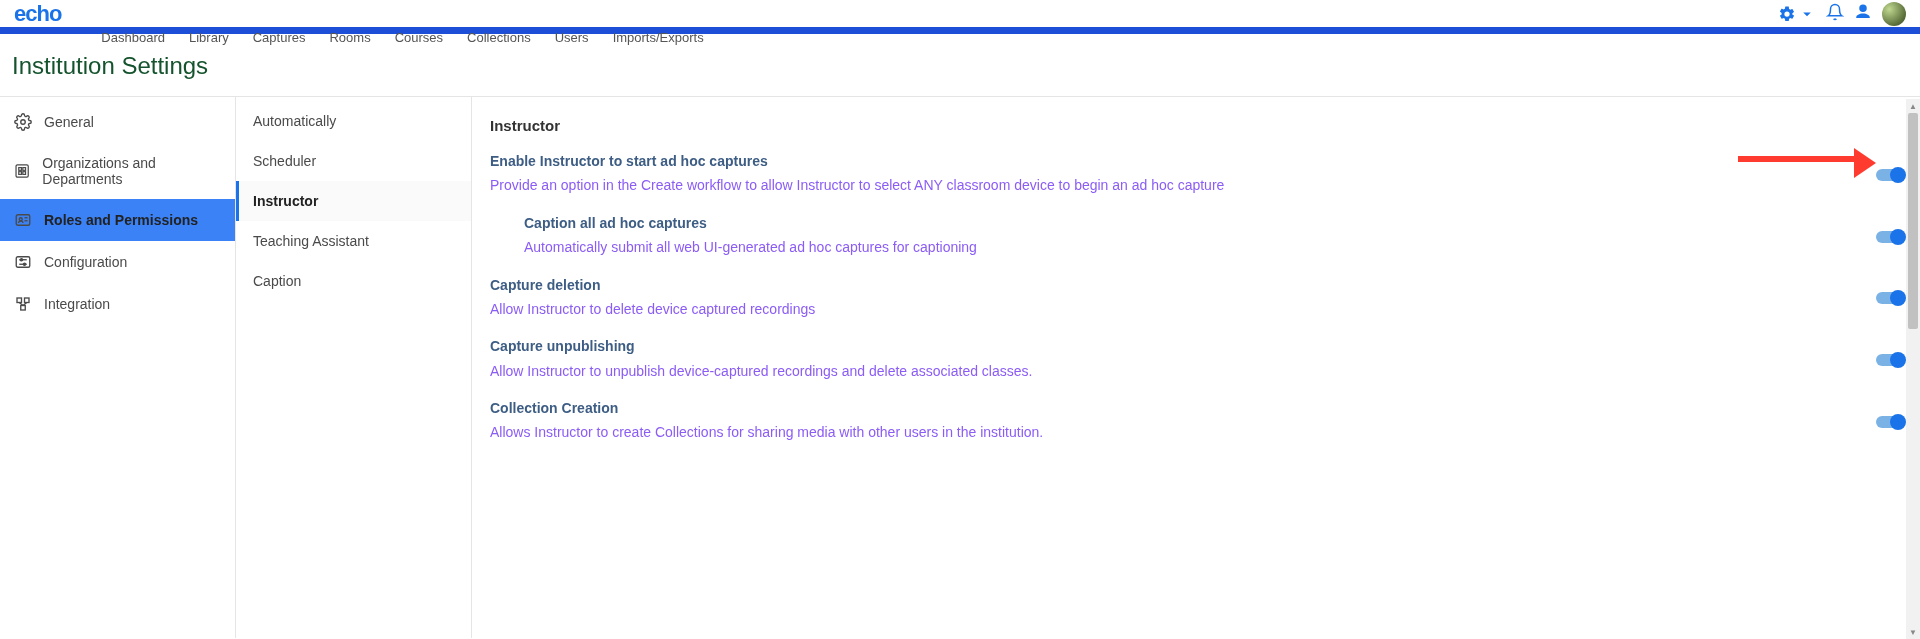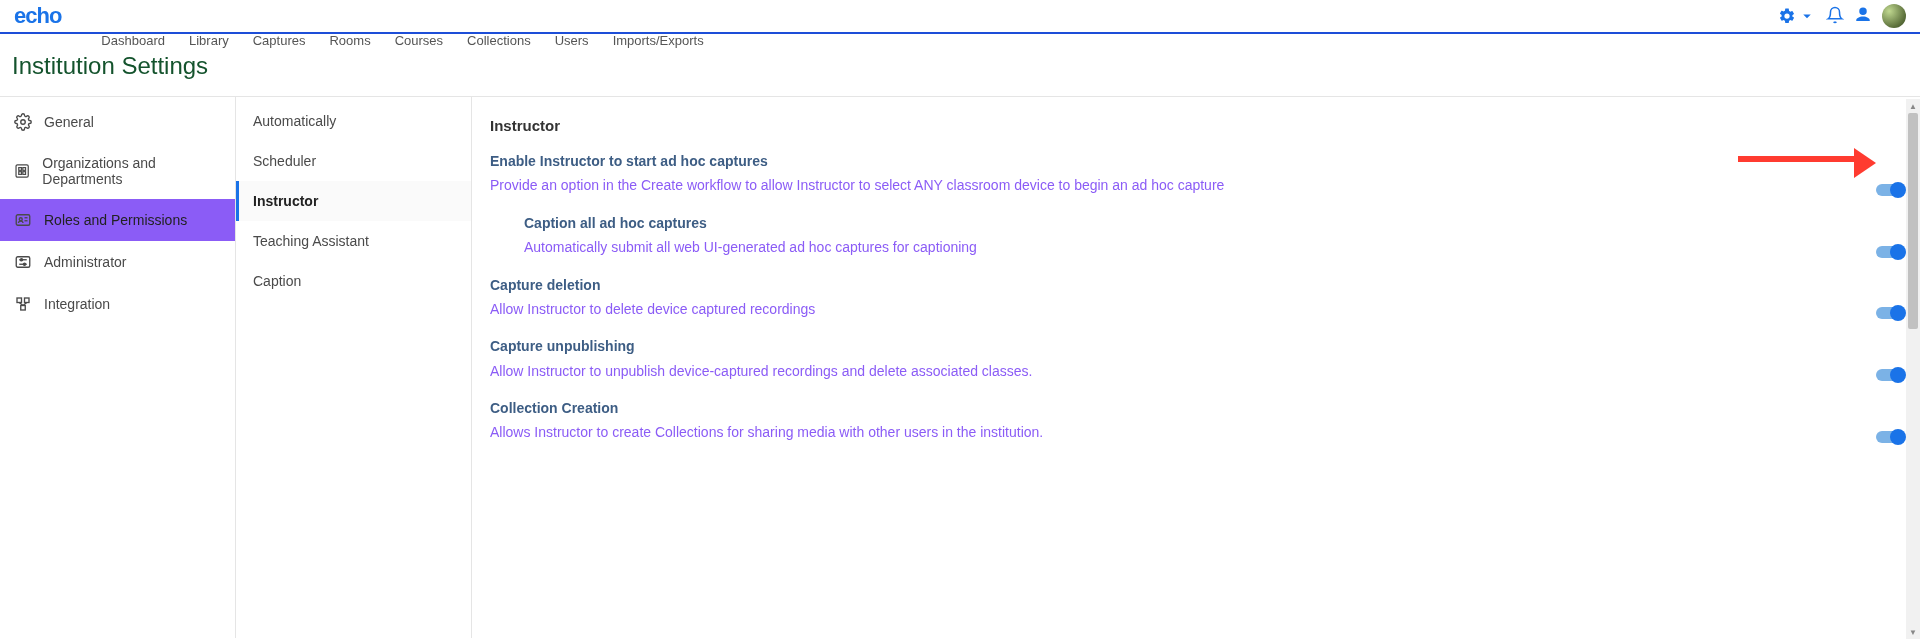--- a/index.html
+++ b/index.html
@@ -9,21 +9,21 @@
     font-size: 13px;
     color: #333;
     background: #fff;
   }
   
   .topnav {
     display: flex;
     align-items: center;
     height: 34px;
     padding: 0 14px;
-    border-bottom: 2px solid #1d4ed8;
+    border-bottom: 7px solid #1d4ed8;
   }
   .logo {
     font-size: 22px;
     font-weight: 600;
     color: #1a73e8;
     position: relative;
     letter-spacing: -1px;
   }
   .nav-links { display: flex; margin-left: 28px; margin-top: 48px; }
   .nav-links a {
@@ -71,23 +71,23 @@
   .sidebar-primary .item {
     display: flex;
     align-items: center;
     gap: 12px;
     padding: 12px 14px;
     font-size: 14px;
     color: #4a4a4a;
     cursor: pointer;
   }
   .sidebar-primary .item.active {
-    font-weight: 400;
+    font-weight: 700;
     color: #222;
-    background: #8b5cf6;
+    background: #3b82f6;
   }
   .sidebar-primary .icon { width: 18px; height: 18px; color: #4a4a4a; }
 
   .sidebar-secondary {
     width: 236px;
     border-right: 1px solid #e5e5e5;
     padding-top: 4px;
   }
   .sidebar-secondary .item {
     padding: 12px 14px;
@@ -110,21 +110,21 @@
     overflow: auto;
   }
   .section-heading {
     font-size: 15px;
     font-weight: 600;
     color: #333;
     margin-bottom: 18px;
   }
   .setting-row {
     display: flex;
-    align-items: flex-end;
+    align-items: center;
     margin-bottom: 18px;
     gap: 20px;
     position: relative;
   }
   .setting-text { flex: 1; min-width: 0; }
   .setting-title {
     font-size: 14px;
     font-weight: 600;
     color: #3d5d84;
     margin-bottom: 6px;
@@ -279,21 +279,21 @@
       <span>Roles and Permissions</span>
     </div>
     <div class="item">
       <svg class="icon" viewBox="0 0 24 24" fill="none" stroke="currentColor" stroke-width="1.8">
           <rect x="3" y="5" width="18" height="14" rx="2"></rect>
           <line x1="7" y1="9" x2="17" y2="9"></line>
           <line x1="7" y1="15" x2="17" y2="15"></line>
           <circle cx="10" cy="9" r="1.5" fill="currentColor"></circle>
           <circle cx="14" cy="15" r="1.5" fill="currentColor"></circle>
         </svg>
-      <span>Administrator</span>
+      <span>Configuration</span>
     </div>
     <div class="item">
       <svg class="icon" viewBox="0 0 24 24" fill="none" stroke="currentColor" stroke-width="1.8">
           <rect x="4" y="4" width="6" height="6"></rect>
           <rect x="14" y="4" width="6" height="6"></rect>
           <rect x="9" y="14" width="6" height="6"></rect>
           <line x1="7" y1="10" x2="12" y2="14"></line>
           <line x1="17" y1="10" x2="12" y2="14"></line>
         </svg>
       <span>Integration</span>

